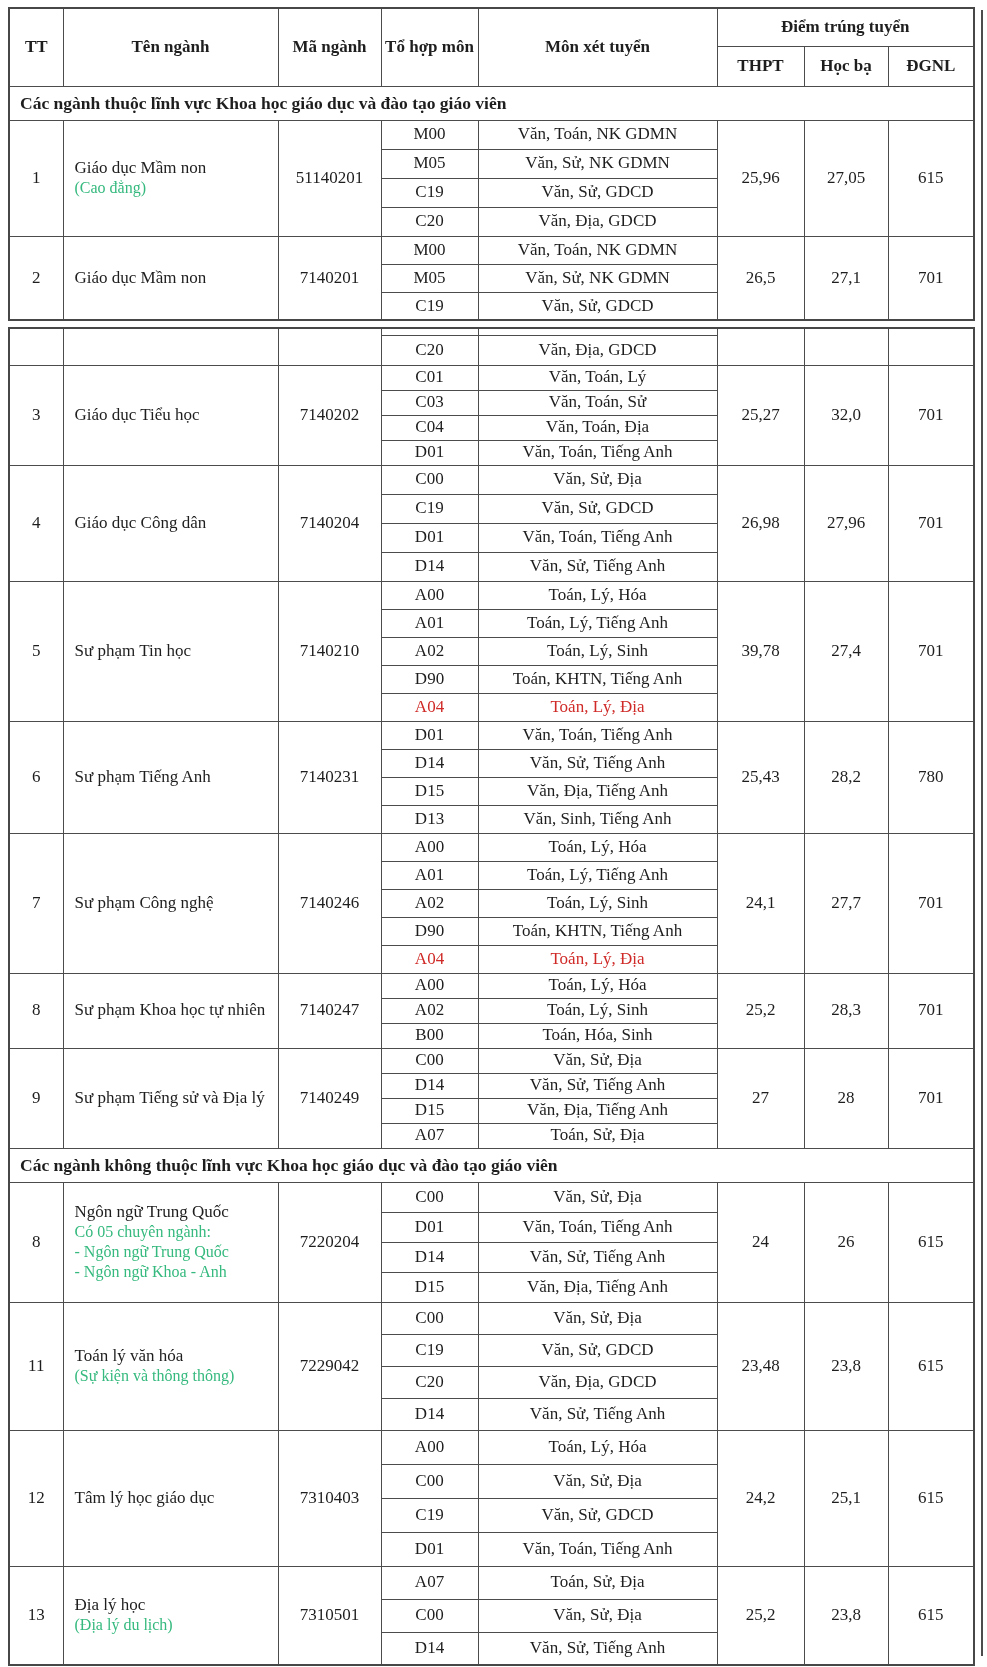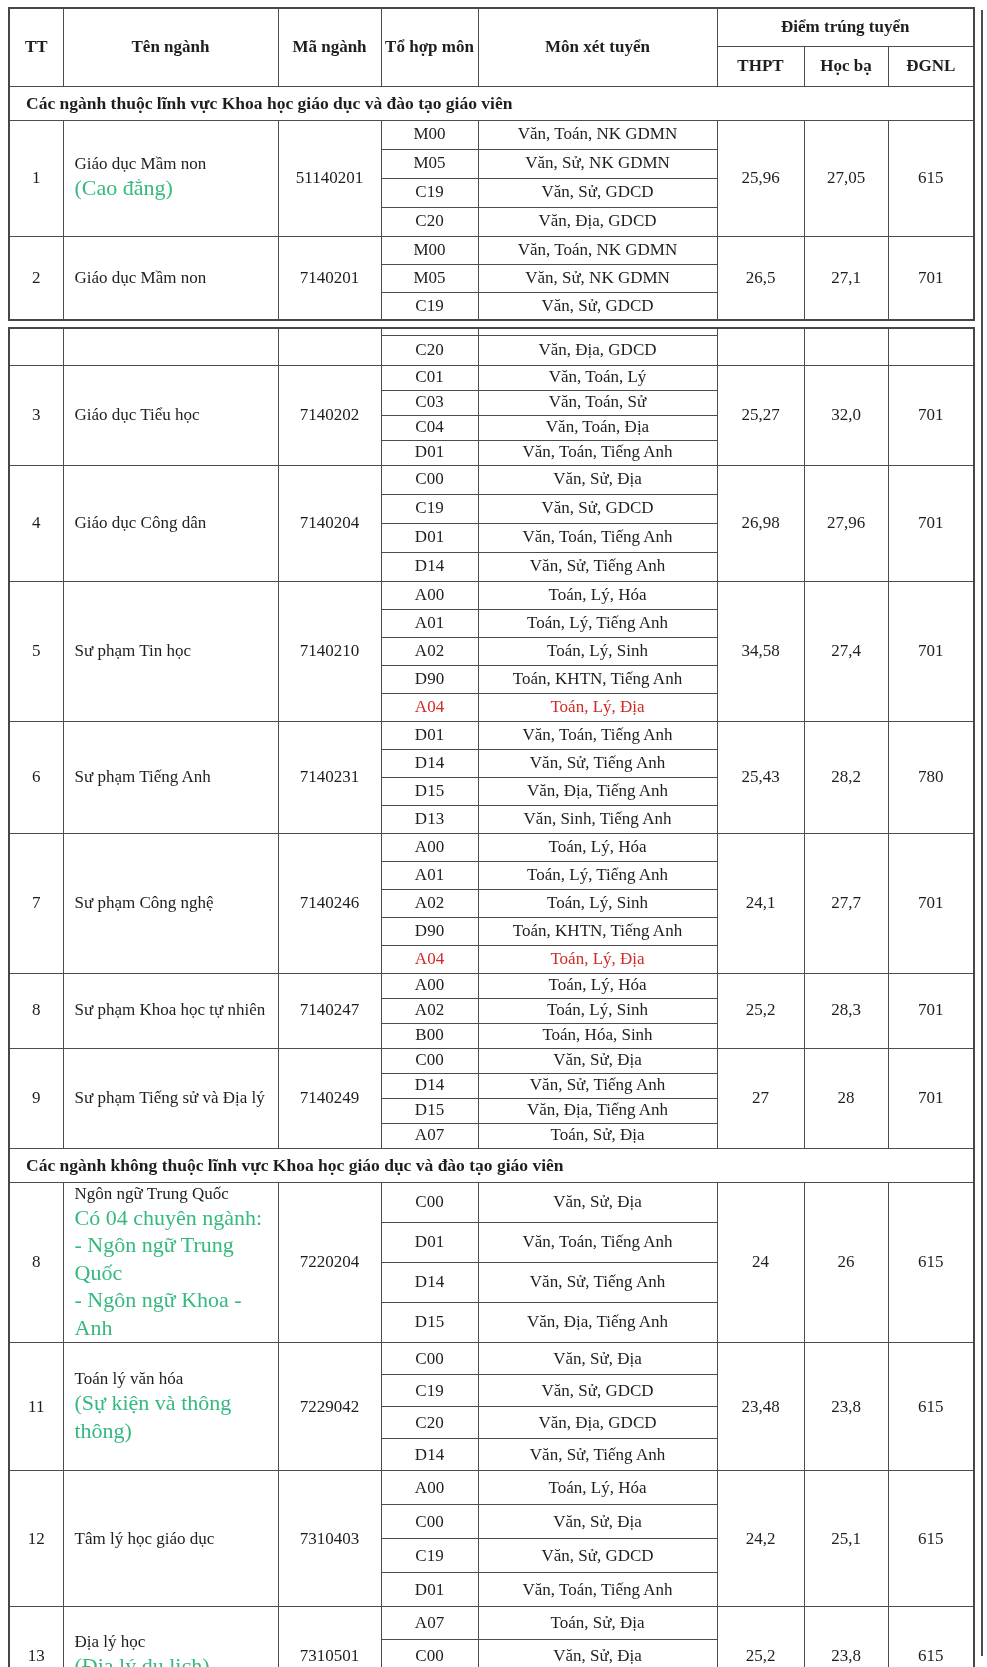--- a/index.html
+++ b/index.html
@@ -14,25 +14,25 @@
     border-collapse:collapse;table-layout:fixed;width:965px;
     border:2px solid #474747;background:#fff;
   }
   td,th{
     border:1px solid #4c4c4c;text-align:center;vertical-align:middle;
     font-size:17px;padding:1px 3px;overflow:hidden;line-height:1.18;
   }
   th{font-weight:bold;padding:1px 2px;}
   td.name{text-align:left;padding-left:11px;padding-right:4px;}
   .major-name{display:block;}
-  .note{display:block;font-size:22px;line-height:1.25;}
+  .note{display:block;font-size:16px;line-height:1.25;}
   .green{color:#35b97e;}
   .red{color:#cf2a27;}
   tr.section-row td{
-    text-align:left;font-weight:bold;padding-left:16px;font-size:17.5px;
+    text-align:left;font-weight:bold;padding-left:10px;font-size:17.5px;
   }
   tr.sliver td{padding:0;font-size:1px;line-height:0;}
   .gap{height:6px;}
   .edge-line{
     position:absolute;top:10px;height:1646px;left:981px;width:2px;
     background:#4c4c4c;
   }
 </style>
 </head>
 <body>
@@ -190,21 +190,21 @@
             <td>Văn, Sử, Tiếng Anh</td>
           </tr>
           <tr style="height: 28px;">
             <td rowspan="5">5</td>
             <td class="name" rowspan="5">
               <span class="major-name">Sư phạm Tin học</span>
             </td>
             <td rowspan="5">7140210</td>
             <td>A00</td>
             <td>Toán, Lý, Hóa</td>
-            <td rowspan="5">34,58</td>
+            <td rowspan="5">39,78</td>
             <td rowspan="5">27,4</td>
             <td rowspan="5">701</td>
           </tr>
           <tr style="height: 28px;">
             <td>A01</td>
             <td>Toán, Lý, Tiếng Anh</td>
           </tr>
           <tr style="height: 28px;">
             <td>A02</td>
             <td>Toán, Lý, Sinh</td>
@@ -313,21 +313,21 @@
             <td>A07</td>
             <td>Toán, Sử, Địa</td>
           </tr>
           <tr class="section-row" style="height: 34px;">
             <td colspan="8">Các ngành không thuộc lĩnh vực Khoa học giáo dục và đào tạo giáo viên</td>
           </tr>
           <tr style="height: 30px;">
             <td rowspan="4">8</td>
             <td class="name" rowspan="4">
               <span class="major-name">Ngôn ngữ Trung Quốc</span>
-              <span class="note green">Có 04 chuyên ngành:</span>
+              <span class="note green">Có 05 chuyên ngành:</span>
               <span class="note green">- Ngôn ngữ Trung Quốc</span>
               <span class="note green">- Ngôn ngữ Khoa - Anh</span>
             </td>
             <td rowspan="4">7220204</td>
             <td>C00</td>
             <td>Văn, Sử, Địa</td>
             <td rowspan="4">24</td>
             <td rowspan="4">26</td>
             <td rowspan="4">615</td>
           </tr>

